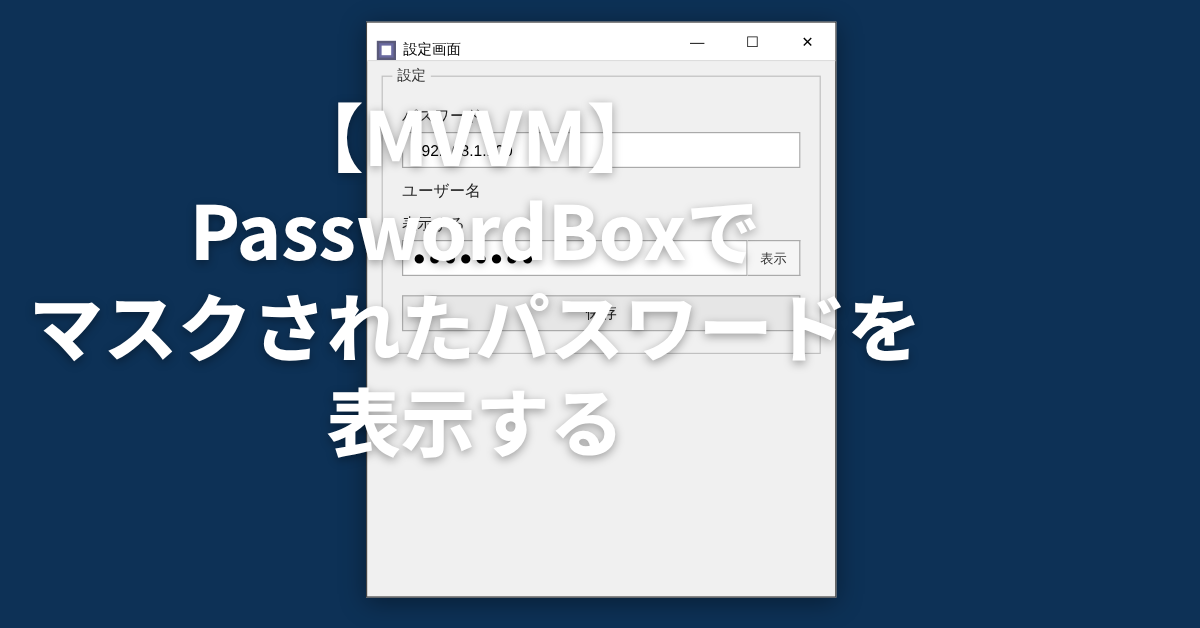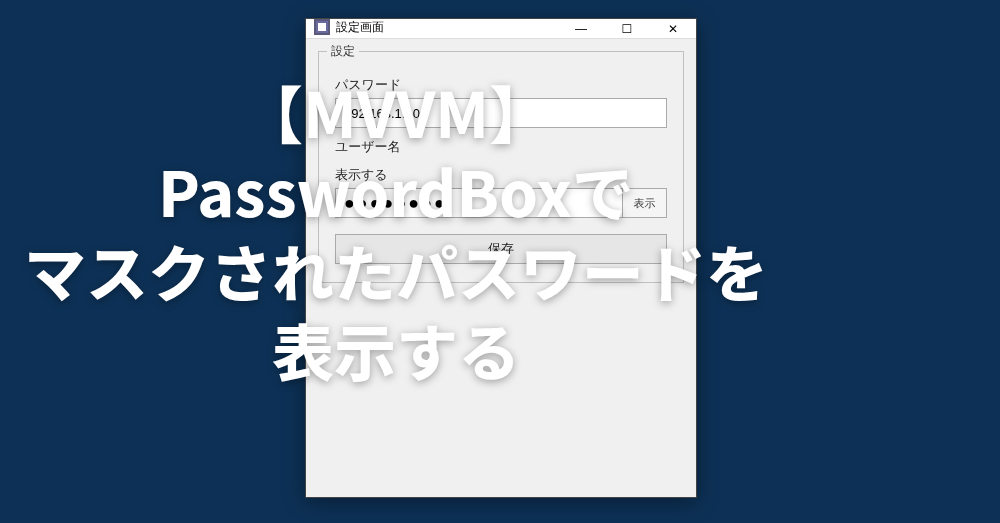--- a/index.html
+++ b/index.html
@@ -19,24 +19,24 @@
       position: absolute;
       left: 305px;
       top: 18px;
       width: 392px;
       height: 480px;
       background: #f0f0f0;
       border: 1px solid #444;
       box-shadow: 0 4px 20px rgba(0,0,0,0.4);
     }
     .titlebar {
-      height: 20px;
+      height: 32px;
       background: #ffffff;
       display: flex;
-      align-items: flex-start;
+      align-items: flex-end;
       padding: 0 0 0 8px;
       border-bottom: 1px solid #ddd;
     }
     .titlebar-icon {
       width: 16px;
       height: 16px;
       background: #5a5a7a;
       margin-right: 6px;
       display: inline-block;
     }

